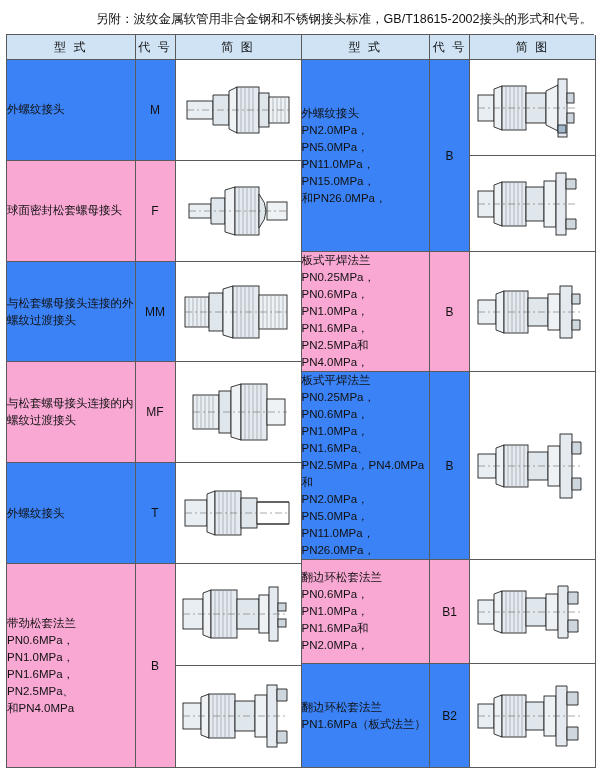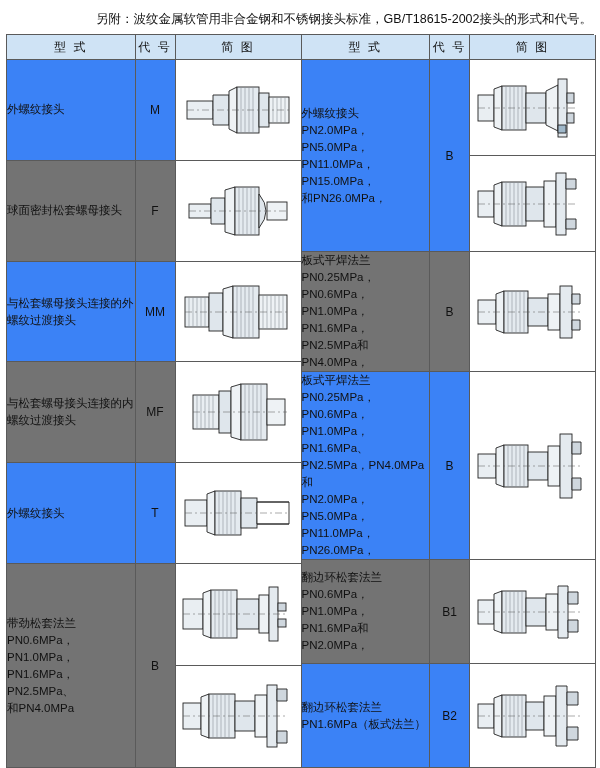--- a/index.html
+++ b/index.html
@@ -60,21 +60,21 @@
     text-align:left;
   }
   td.code{
     text-align:center;
     font-size:12px;
   }
   td.fig{
     text-align:center;
     background:#ffffff;
   }
-  .hl{background:#737373;}
+  .hl{background:#f9a8d4;}
   .wh{background:#3b82f6;}
 
   .fig-wrap{
     display:flex;align-items:center;justify-content:center;
     width:100%;height:100%;
   }
   svg{display:block;}
 </style>
 </head>
 <body>

